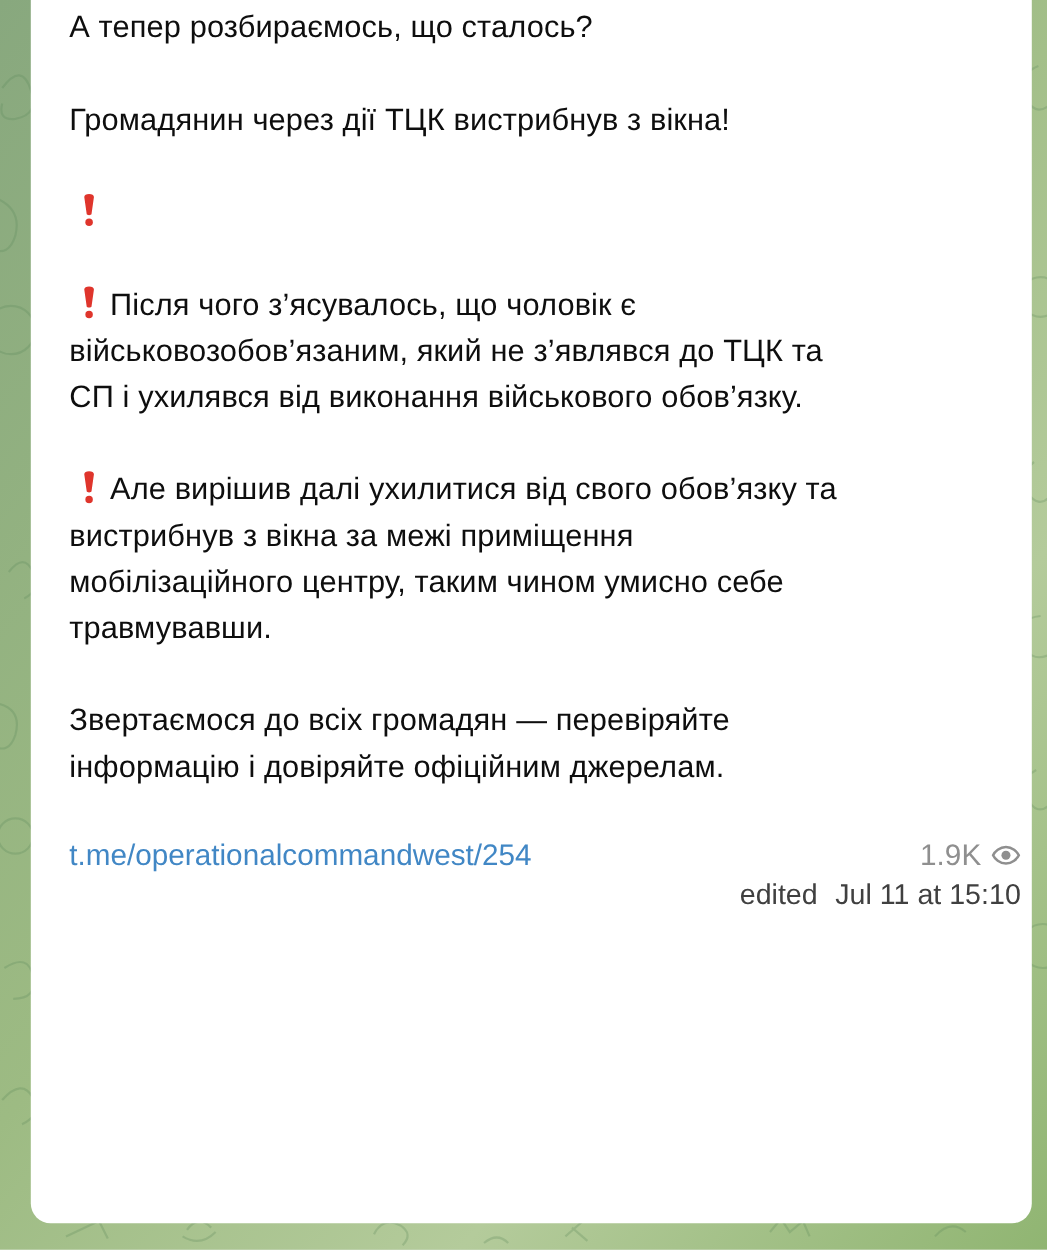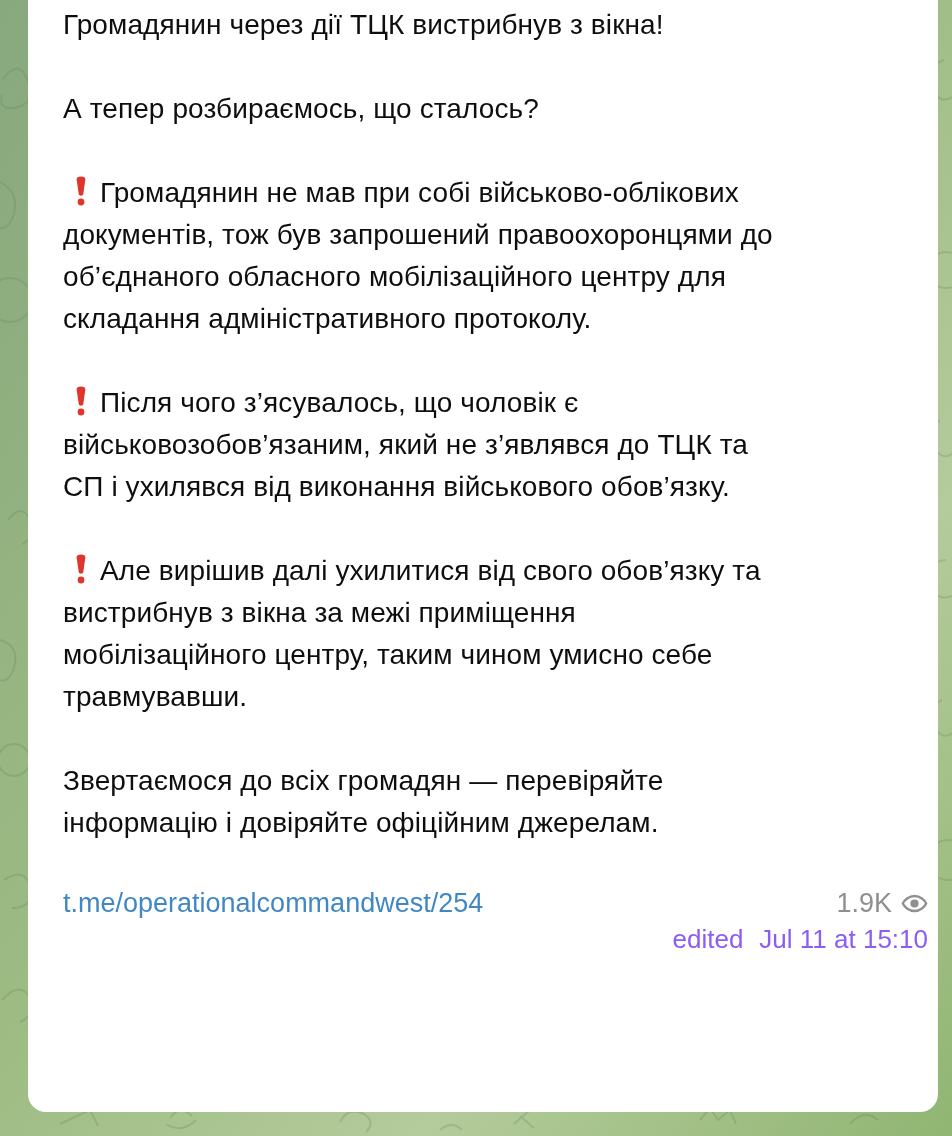--- a/index.html
+++ b/index.html
@@ -75,21 +75,21 @@
     color: #8f8f8f;
     font-size: 27px;
   }
   .eye-icon svg { display: block; }
   .meta-row2 {
     text-align: right;
     margin-right: -25px;
     margin-top: 2px;
     font-size: 26px;
     line-height: 34px;
-    color: #8b5cf6;
+    color: #404040;
   }
   .meta-row2 .edited-label { margin-right: 16px; }
 </style>
 </head>
 <body>
 
 <svg class="wallpaper" viewBox="0 0 952 1136" xmlns="http://www.w3.org/2000/svg">
   <defs>
     <linearGradient id="bgGrad" x1="0" y1="0" x2="1" y2="1">
       <stop offset="0" stop-color="#88a87e"></stop>
@@ -119,31 +119,28 @@
     <path d="M340,1122 q8,-16 24,-8 q12,8 2,18"></path>
     <path d="M520,1116 l14,12 m-4,-18 l-16,14"></path>
     <path d="M700,1120 l10,-12 l8,12 l12,-10 l6,14"></path>
     <path d="M850,1124 q14,-16 28,-4"></path>
     <path d="M440,1130 q12,-10 22,0"></path>
   </g>
 </svg>
 
 <div class="bubble">
 
+  <p class="para"><span class="ptext">А тепер розбираємось, що сталось?</span></p>
+
   <p class="para"><span class="ptext">Громадянин через дії ТЦК вистрибнув з вікна!</span></p>
-
-  <p class="para"><span class="ptext">А тепер розбираємось, що сталось?</span></p>
 
   <p class="para"><span class="excl"><svg width="18" height="30" viewBox="0 0 18 30">
           <path d="M4.6,3.2 C4.6,1.4 6.4,0.4 9,0.4 C11.6,0.4 13.4,1.4 13.4,3.2 L11.2,18.6 C11,20 7,20 6.8,18.6 Z" fill="#df352c"></path>
           <circle cx="9" cy="26" r="3.4" fill="#df352c"></circle>
-        </svg></span><span class="ptext">Громадянин не мав при собі військово-облікових
-документів, тож був запрошений правоохоронцями до
-об’єднаного обласного мобілізаційного центру для
-складання адміністративного протоколу.</span></p>
+        </svg></span></p>
 
   <p class="para"><span class="excl"><svg width="18" height="30" viewBox="0 0 18 30">
           <path d="M4.6,3.2 C4.6,1.4 6.4,0.4 9,0.4 C11.6,0.4 13.4,1.4 13.4,3.2 L11.2,18.6 C11,20 7,20 6.8,18.6 Z" fill="#df352c"></path>
           <circle cx="9" cy="26" r="3.4" fill="#df352c"></circle>
         </svg></span><span class="ptext">Після чого з’ясувалось, що чоловік є
 військовозобов’язаним, який не з’являвся до ТЦК та
 СП і ухилявся від виконання військового обов’язку.</span></p>
 
   <p class="para"><span class="excl"><svg width="18" height="30" viewBox="0 0 18 30">
           <path d="M4.6,3.2 C4.6,1.4 6.4,0.4 9,0.4 C11.6,0.4 13.4,1.4 13.4,3.2 L11.2,18.6 C11,20 7,20 6.8,18.6 Z" fill="#df352c"></path>

